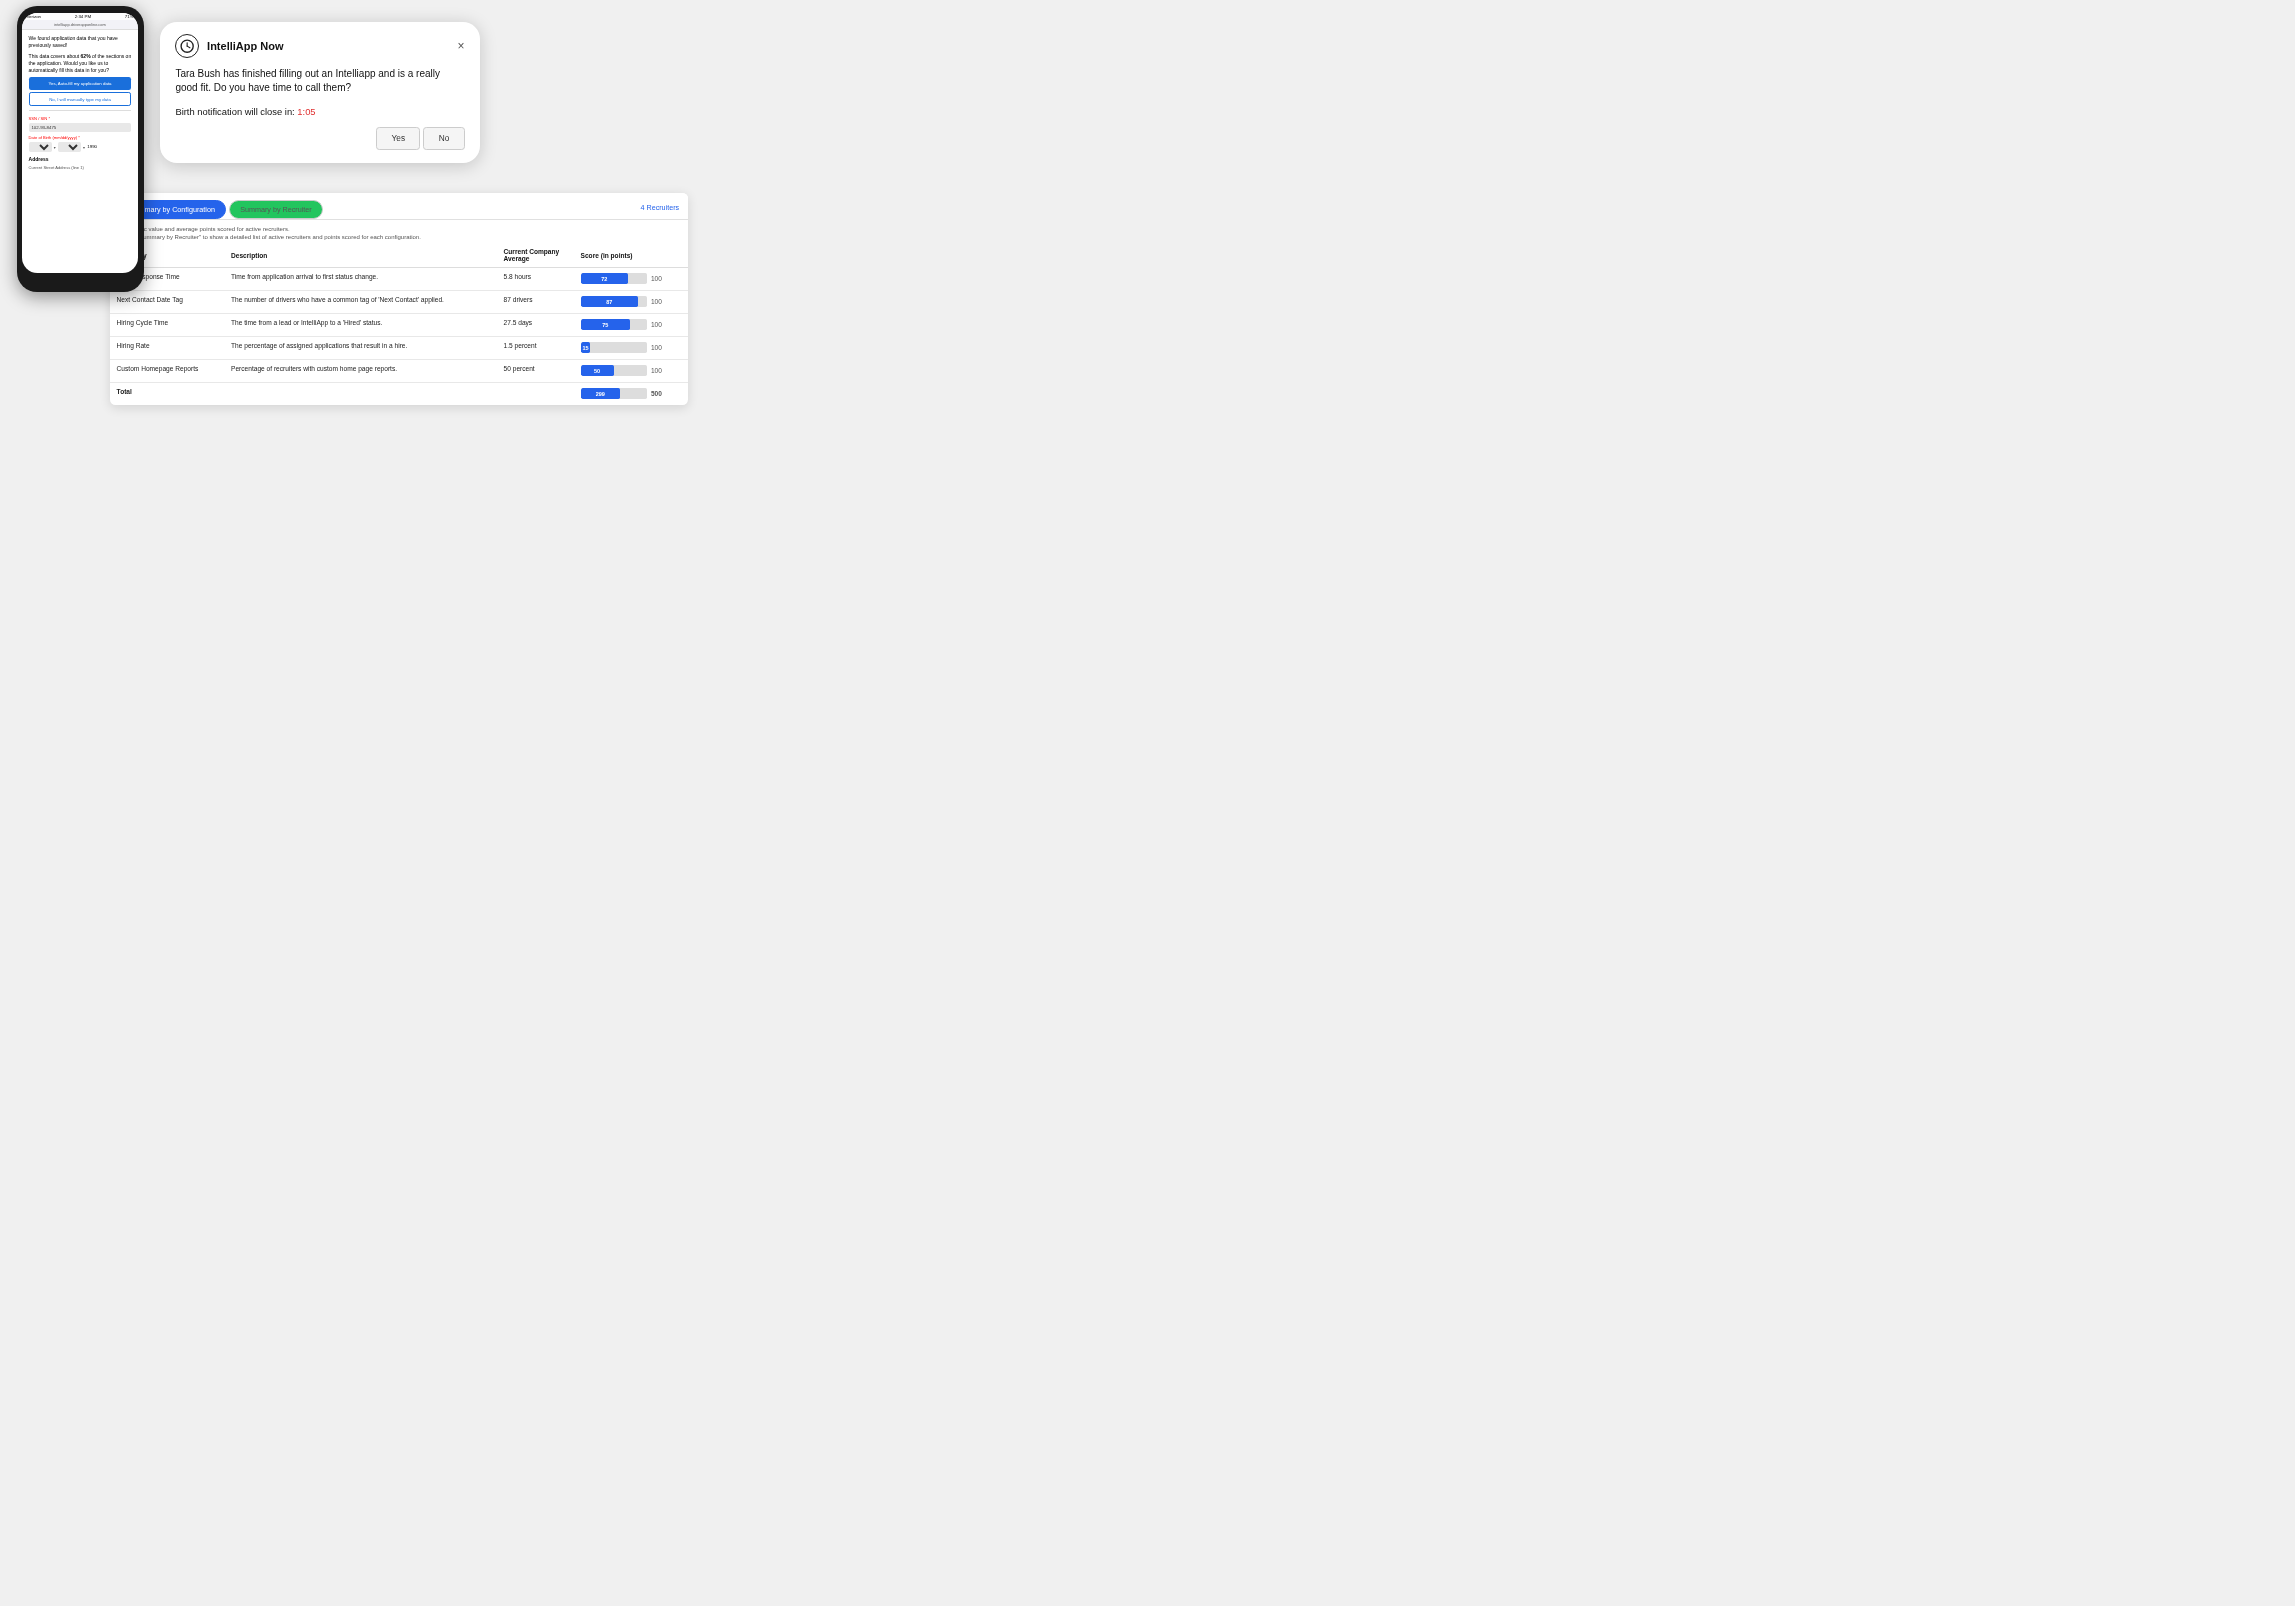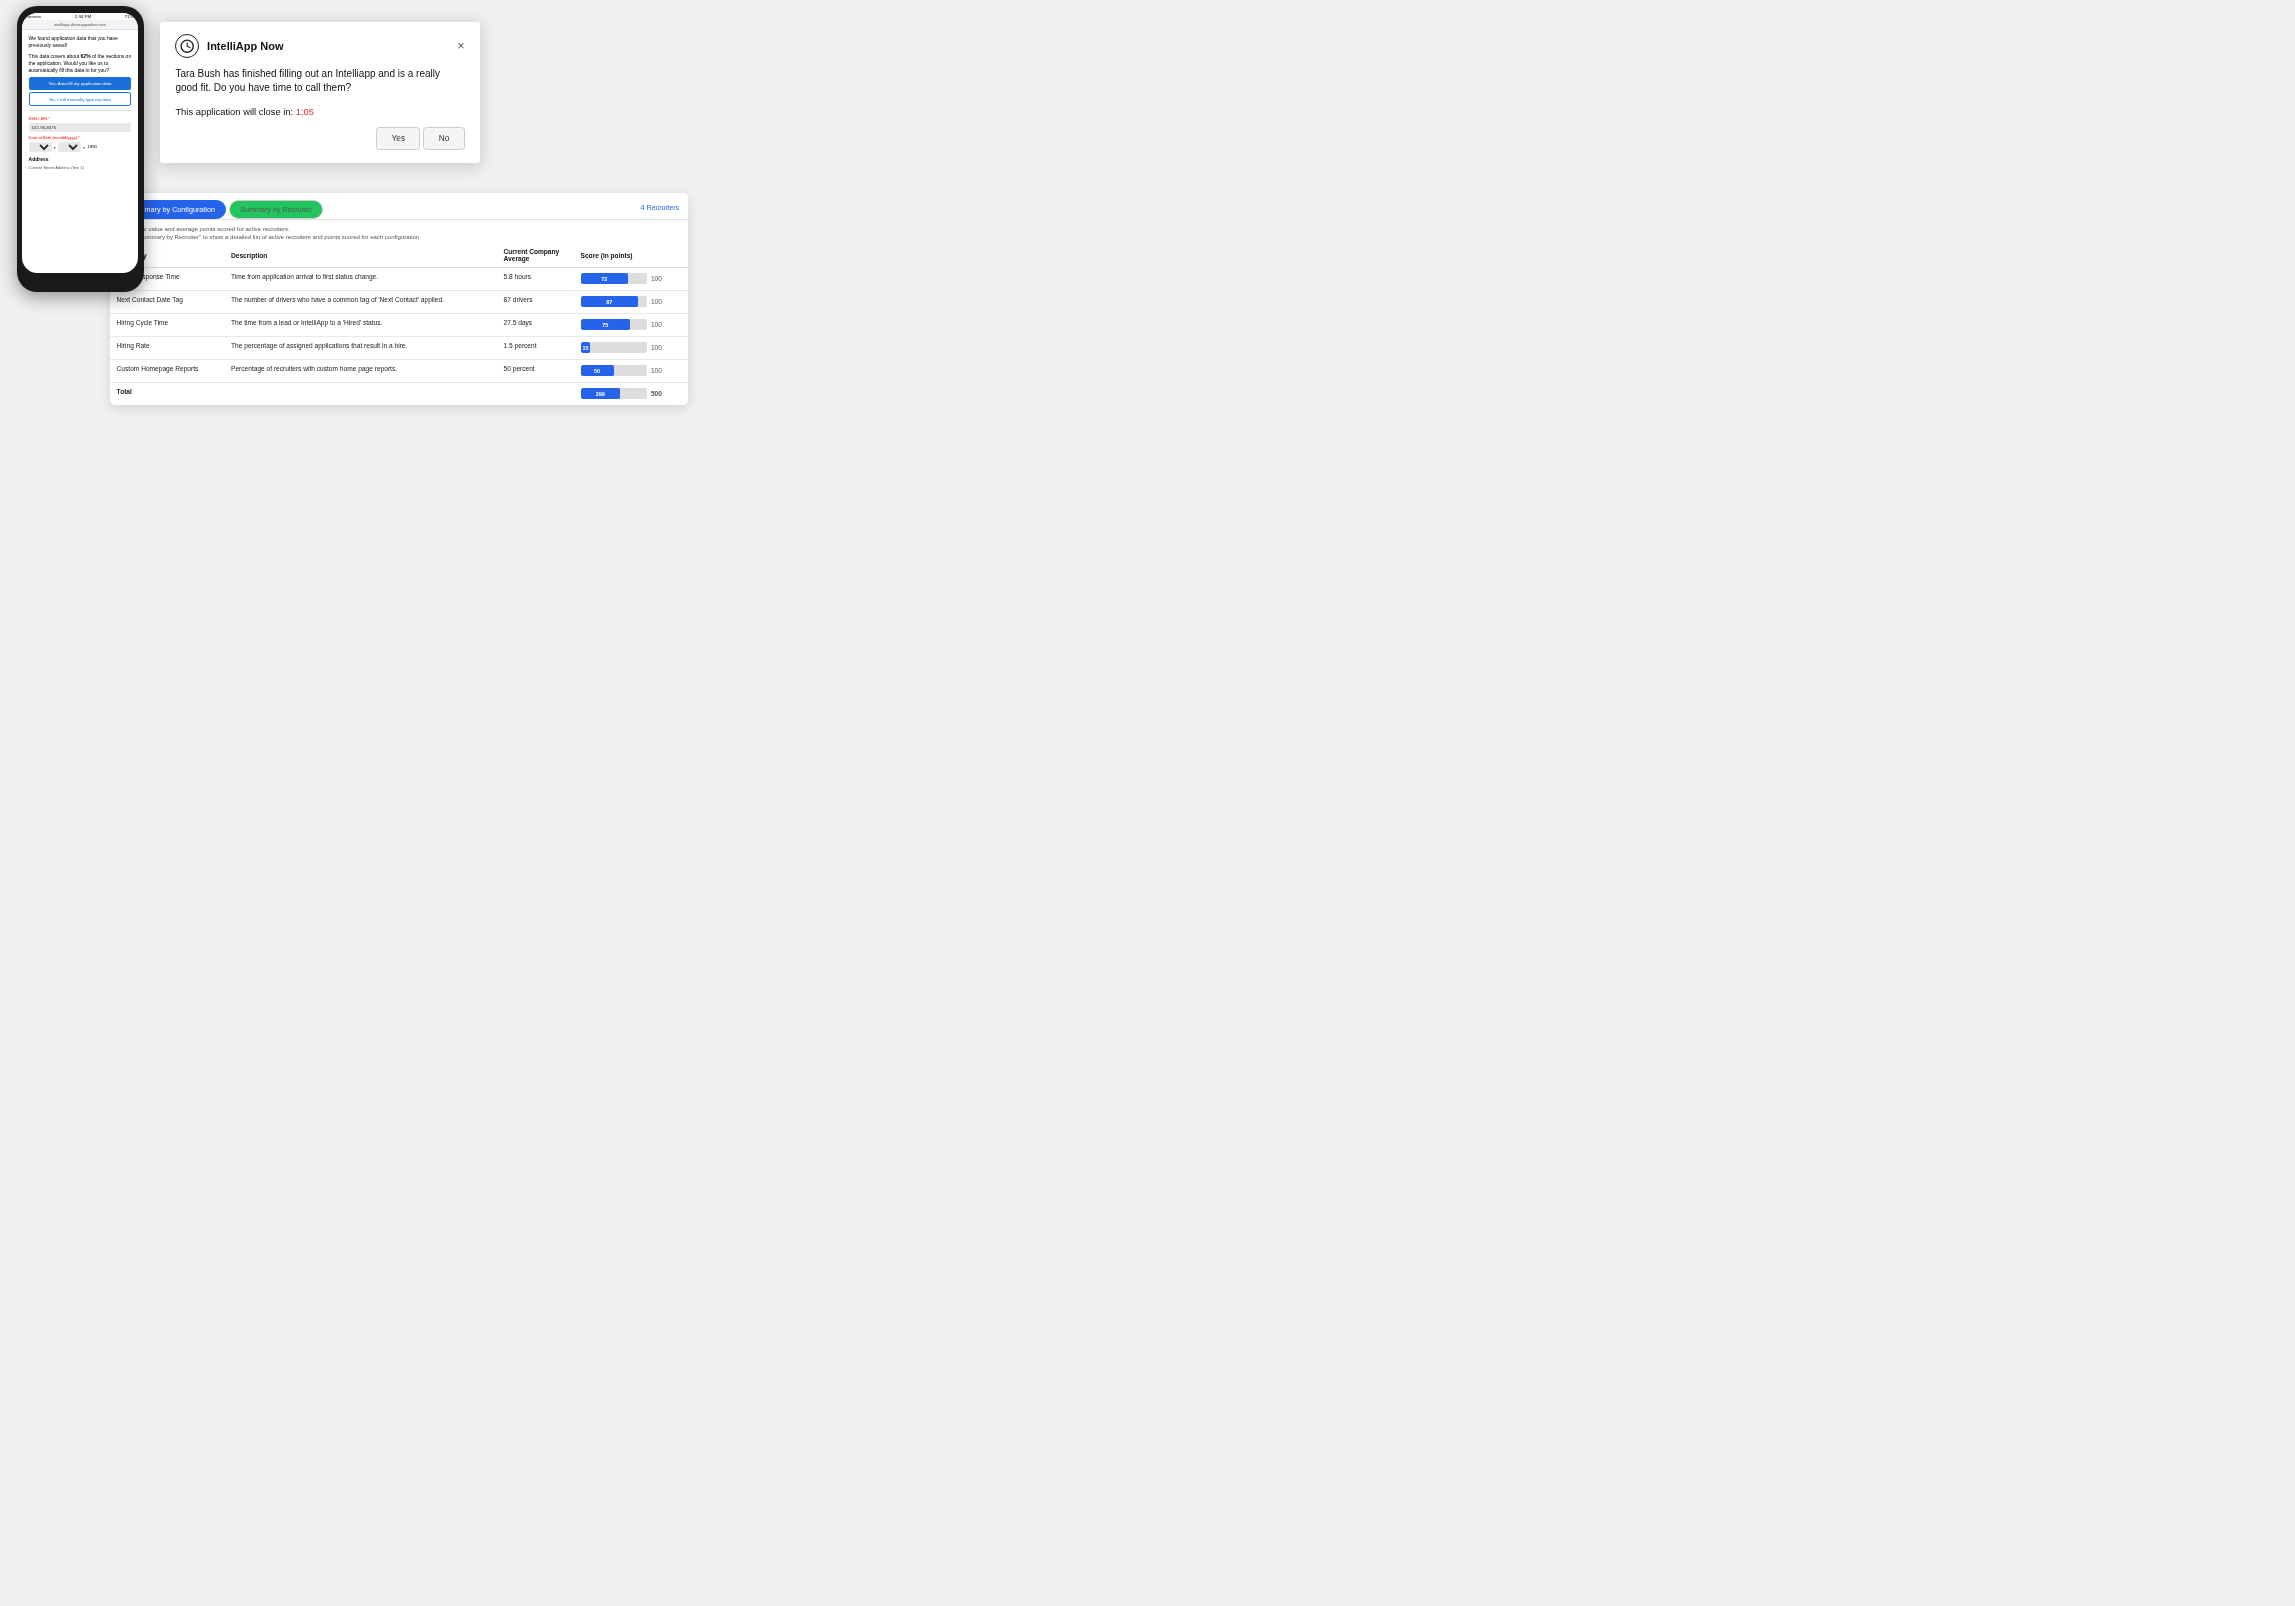--- a/index.html
+++ b/index.html
@@ -114,21 +114,21 @@
     .phone-address-sublabel { font-size: 4.1px; color: #555; }
     .dropdown-arrow { font-size: 3.9px; color: #555; }
 
     
     .notification-modal {
       position: absolute;
       left: 160px;
       top: 22px;
       width: 320px;
       background: #fff;
-      border-radius: 3px;
+      border-radius: 17px;
       box-shadow: 0 2.2px 16.5px rgba(0,0,0,0.18);
       padding: 12px 15.4px 13.2px;
       z-index: 20;
     }
     .notif-header {
       display: flex;
       align-items: center;
       margin-bottom: 8.8px;
     }
     .notif-clock-icon {
@@ -358,21 +358,21 @@
         <circle cx="13" cy="13" r="11" stroke="#222" stroke-width="2.5"></circle>
         <line x1="13" y1="7" x2="13" y2="13" stroke="#222" stroke-width="2" stroke-linecap="round"></line>
         <line x1="13" y1="13" x2="18" y2="16" stroke="#222" stroke-width="2" stroke-linecap="round"></line>
       </svg>
     </div>
     <div class="notif-title">IntelliApp Now</div>
     <button class="notif-close">×</button>
   </div>
   <div class="notif-body">Tara Bush has finished filling out an Intelliapp and is a really good fit. Do you have time to call them?</div>
   <div class="notif-countdown">
-    <span>This application will close in: </span>
+    <span>Birth notification will close in: </span>
     <span class="notif-countdown-time">1:05</span>
   </div>
   <div class="notif-actions">
     <button class="notif-btn">Yes</button>
     <button class="notif-btn">No</button>
   </div>
 </div>
 
 <div class="summary-panel">
 

